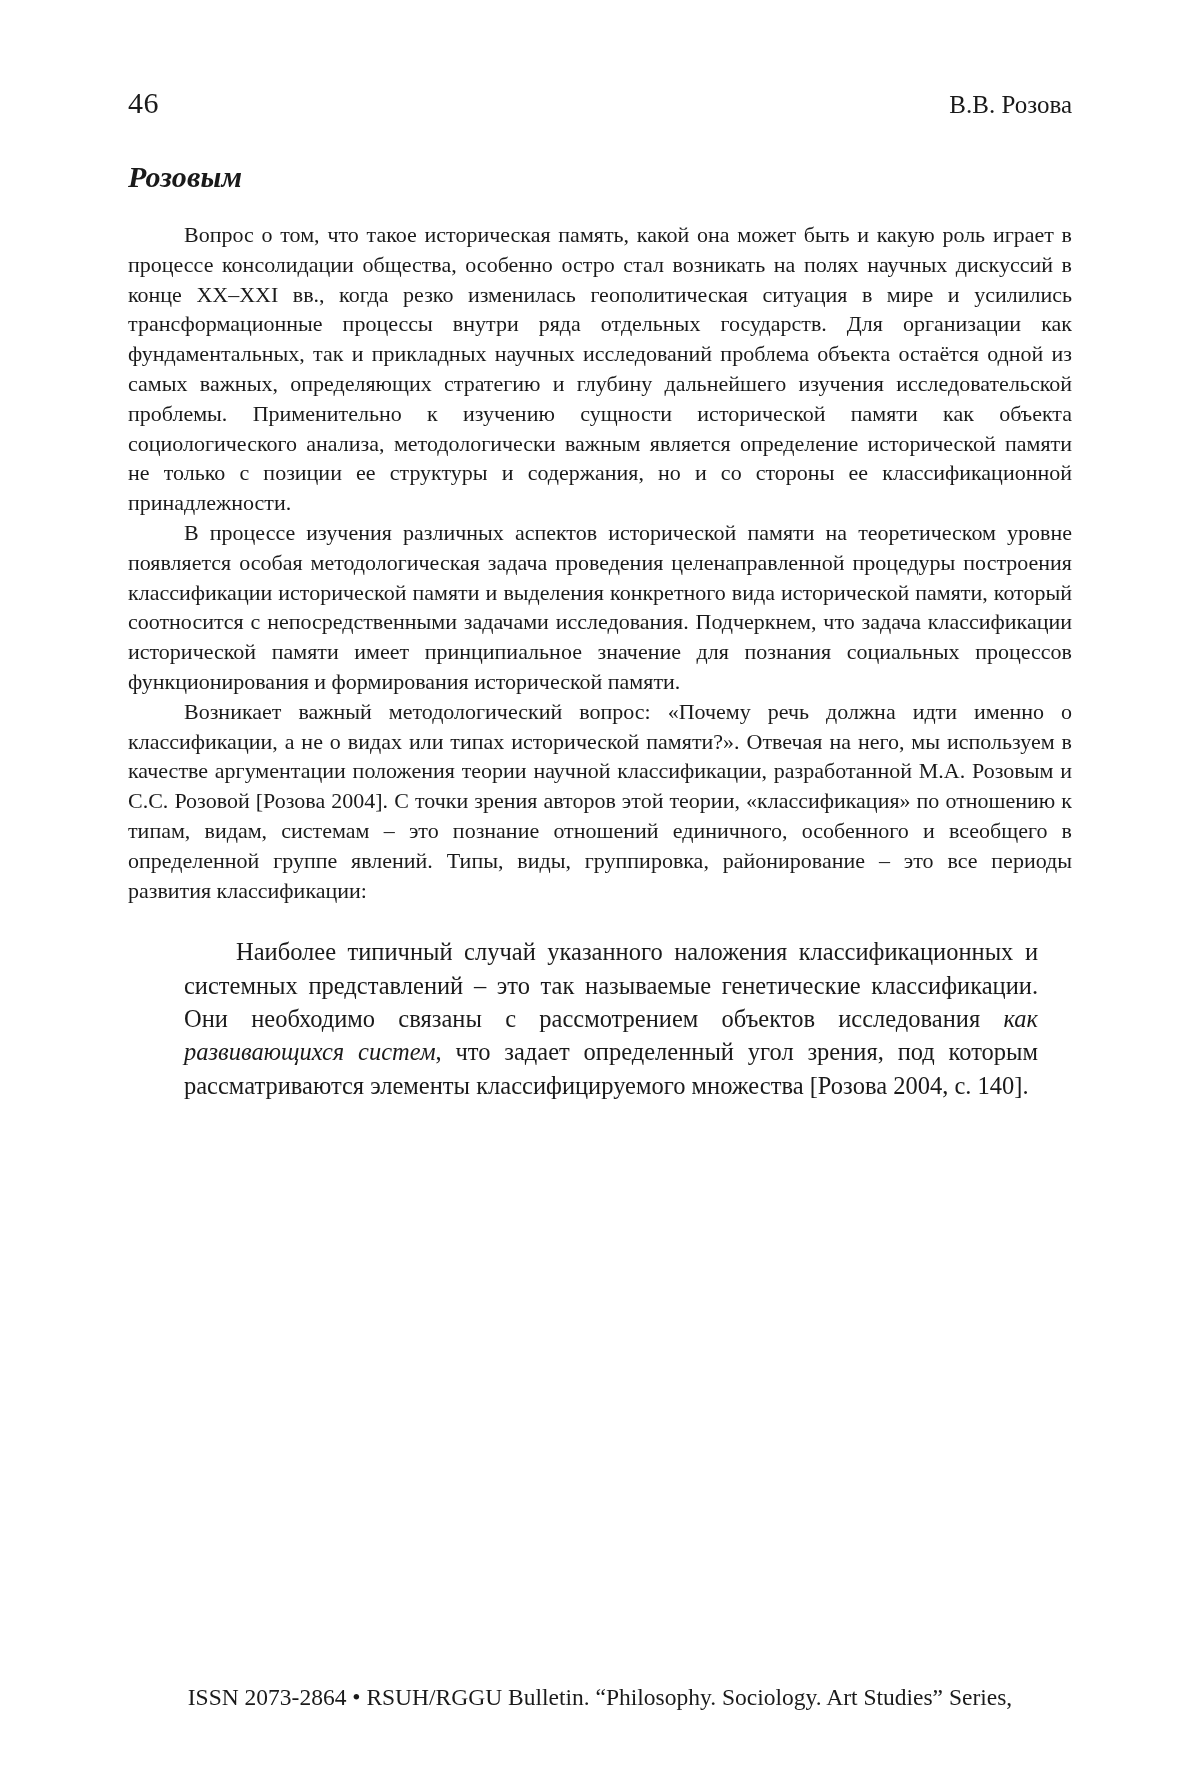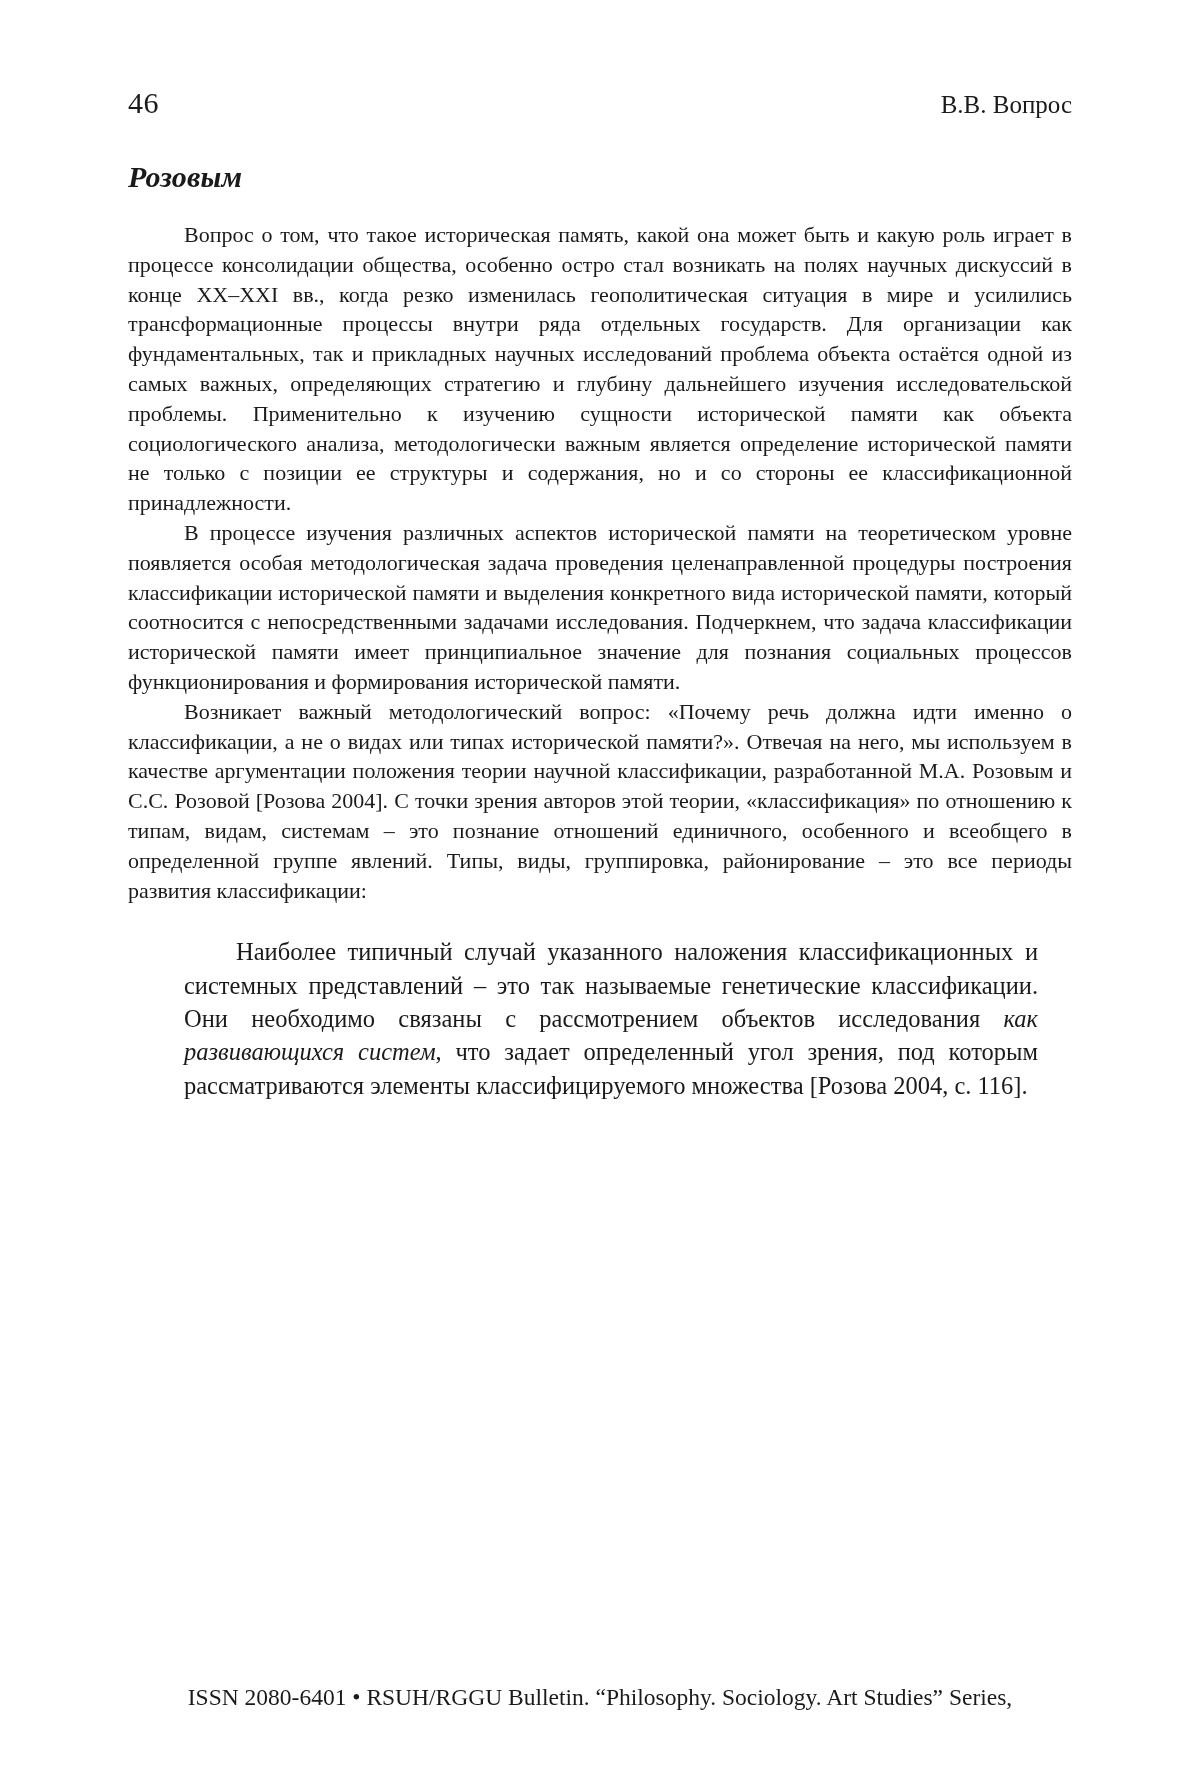--- a/index.html
+++ b/index.html
@@ -77,32 +77,32 @@
     font-size: 22px;
   }
 </style>
 </head>
 <body>
 
 <div class="page">
 
   <div class="running-head">
     <div class="folio">46</div>
-    <div class="author-head">В.В. Вопрос</div>
+    <div class="author-head">В.В. Розова</div>
   </div>
 
   <h2 class="section-title">Розовым</h2>
 
   <div class="body-text">
     <p>Вопрос о том, что такое историческая память, какой она может быть и какую роль играет в процессе консолидации общества, особенно остро стал возникать на полях научных дискуссий в конце XX–XXI вв., когда резко изменилась геополитическая ситуация в мире и усилились трансформационные процессы внутри ряда отдельных государств. Для организации как фундаментальных, так и прикладных научных исследований проблема объекта остаётся одной из самых важных, определяющих стратегию и глубину дальнейшего изучения исследовательской проблемы. Применительно к изучению сущности исторической памяти как объекта социологического анализа, методологически важным является определение исторической памяти не только с позиции ее структуры и содержания, но и со стороны ее классификационной принадлежности.</p>
     <p>В процессе изучения различных аспектов исторической памяти на теоретическом уровне появляется особая методологическая задача проведения целенаправленной процедуры построения классификации исторической памяти и выделения конкретного вида исторической памяти, который соотносится с непосредственными задачами исследования. Подчеркнем, что задача классификации исторической памяти имеет принципиальное значение для познания социальных процессов функционирования и формирования исторической памяти.</p>
     <p>Возникает важный методологический вопрос: «Почему речь должна идти именно о классификации, а не о видах или типах исторической памяти?». Отвечая на него, мы используем в качестве аргументации положения теории научной классификации, разработанной М.А. Розовым и С.С. Розовой [Розова 2004]. С точки зрения авторов этой теории, «классификация» по отношению к типам, видам, системам – это познание отношений единичного, особенного и всеобщего в определенной группе явлений. Типы, виды, группировка, районирование – это все периоды развития классификации:</p>
   </div>
 
   <blockquote class="quote">
-    <p><span>Наиболее типичный случай указанного наложения классификационных и системных представлений – это так называемые генетические классификации. Они необходимо связаны с рассмотрением объектов исследования </span><em>как развивающихся систем</em><span>, что задает определенный угол зрения, под которым рассматриваются элементы классифицируемого множества [Розова 2004, с. 116].</span></p>
+    <p><span>Наиболее типичный случай указанного наложения классификационных и системных представлений – это так называемые генетические классификации. Они необходимо связаны с рассмотрением объектов исследования </span><em>как развивающихся систем</em><span>, что задает определенный угол зрения, под которым рассматриваются элементы классифицируемого множества [Розова 2004, с. 140].</span></p>
   </blockquote>
 
   <div class="footer">
-    <div class="line1">ISSN 2080-6401 • RSUH/RGGU Bulletin. “Philosophy. Sociology. Art Studies” Series,</div>
+    <div class="line1">ISSN 2073-2864 • RSUH/RGGU Bulletin. “Philosophy. Sociology. Art Studies” Series,</div>
   </div>
 
 </div>
 
 </body></html>

